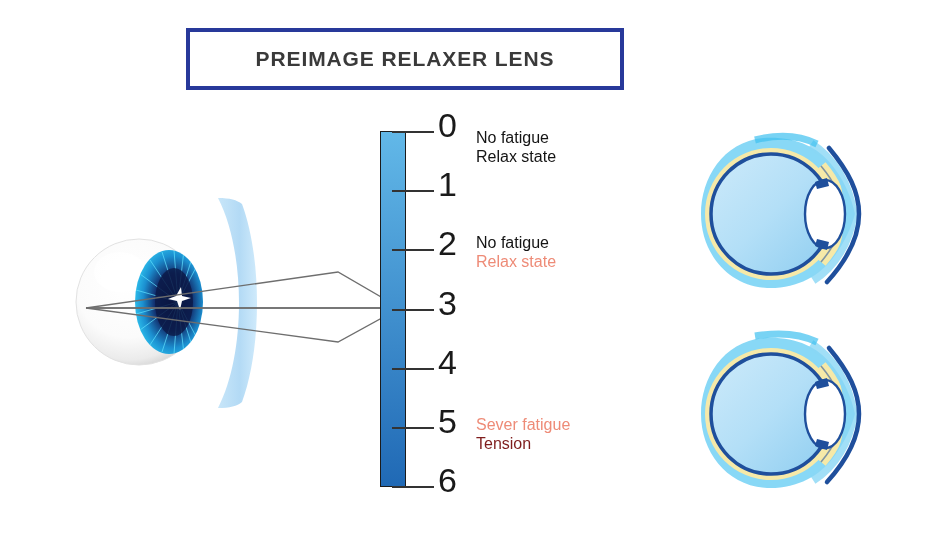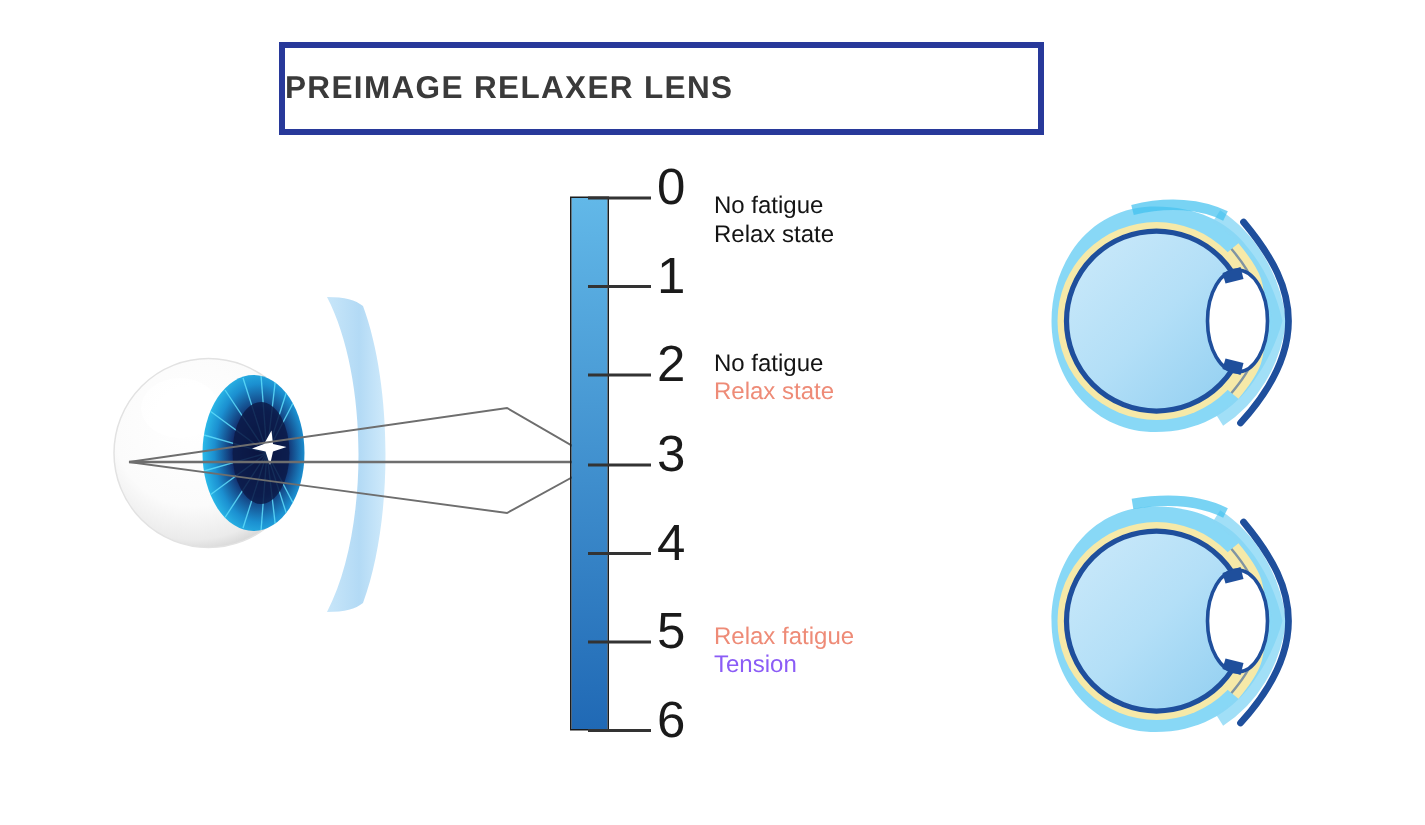--- a/index.html
+++ b/index.html
@@ -14,28 +14,28 @@
     background: #ffffff;
     overflow: hidden;
     font-family: "Liberation Sans", sans-serif;
   }
 
   
   #title-box {
     position: absolute;
     left: 186px;
     top: 28px;
-    width: 510px;
+    width: 438px;
     height: 62px;
     border: 4px solid #28399a;
     background: #ffffff;
     box-sizing: border-box;
     display: flex;
     align-items: center;
-    justify-content: flex-start;
+    justify-content: center;
   }
   #title-text {
     font-size: 21px;
     font-weight: bold;
     letter-spacing: 0.9px;
     color: #3a3a3a;
     white-space: nowrap;
   }
 
   
@@ -203,22 +203,22 @@
     <div class="lbl-dark" style="color: rgb(20, 20, 20);">No fatigue</div>
     <div class="lbl-dark" style="color: rgb(20, 20, 20);">Relax state</div>
   </div>
 
   <div class="label-block" style="top:233px">
     <div class="lbl-dark" style="color: rgb(20, 20, 20);">No fatigue</div>
     <div class="lbl-coral" style="color: rgb(238, 139, 119);">Relax state</div>
   </div>
 
   <div class="label-block" style="top:415px">
-    <div class="lbl-coral" style="color: rgb(238, 139, 119);">Relax fatigue</div>
-    <div class="lbl-coral" style="color: #8b5cf6;">Tension</div>
+    <div class="lbl-coral" style="color: rgb(238, 139, 119);">Sever fatigue</div>
+    <div class="lbl-coral" style="color: #7f1d1d;">Tension</div>
   </div>
 
   <div class="eye-section" id="eye-section-top">
     <svg viewBox="0 0 180 165" width="180" height="165">
       <defs>
         <linearGradient id="globeA" x1="0" y1="0" x2="1" y2="1">
           <stop offset="0%" stop-color="#cdeafa"></stop>
           <stop offset="50%" stop-color="#b3dff7"></stop>
           <stop offset="100%" stop-color="#8ecdf0"></stop>
         </linearGradient>

